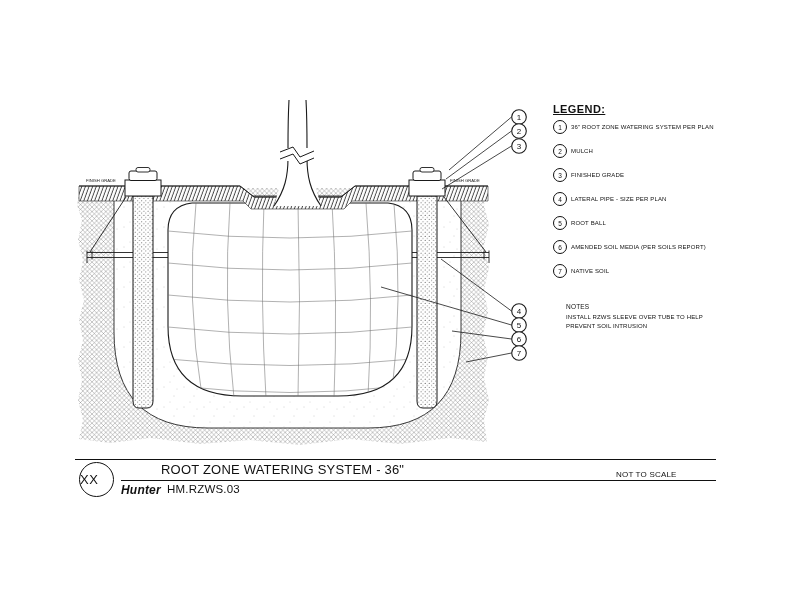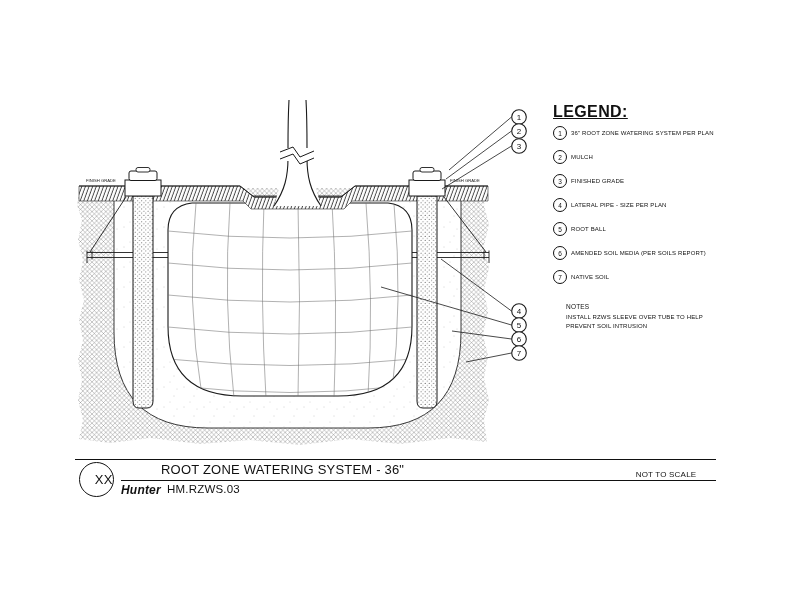--- a/index.html
+++ b/index.html
@@ -3,40 +3,40 @@
 <meta charset="utf-8">
 <style>
   html,body{margin:0;padding:0;background:#fff;}
   .page{position:relative;width:792px;height:612px;background:#ffffff;overflow:hidden;
         font-family:"Liberation Sans","DejaVu Sans",sans-serif;color:#111;}
   .abs{position:absolute;}
   svg text{font-family:"Liberation Sans","DejaVu Sans",sans-serif;}
 
   
   .legend{left:553px;top:103px;width:238px;}
-  .legend-title{font-size:16px;font-weight:600;letter-spacing:.4px;text-decoration:underline;}
+  .legend-title{font-size:11px;font-weight:600;letter-spacing:.4px;text-decoration:underline;}
   .legend-item{display:flex;align-items:center;height:24px;}
   .lnum{width:12px;height:12px;border:1px solid #111;border-radius:50%;font-size:6.5px;
         display:flex;align-items:center;justify-content:center;flex:none;background:#fff;}
   .llabel{font-size:6px;letter-spacing:.15px;margin-left:4px;white-space:nowrap;}
 
   
   .notes{left:566px;top:303px;}
   .notes-title{font-size:6.5px;margin-bottom:3px;letter-spacing:.2px;}
   .notes-line{font-size:6px;line-height:9px;white-space:nowrap;letter-spacing:.15px;}
 
   
   .tb-line1{left:75px;top:459px;width:641px;border-top:1.3px solid #111;height:0;}
   .tb-circle{left:79px;top:462px;width:33px;height:33px;border:1.6px solid #111;border-radius:50%;
-             display:flex;align-items:center;justify-content:flex-end;font-size:13px;letter-spacing:.5px;background:#fff;}
+             display:flex;align-items:center;justify-content:flex-start;font-size:13px;letter-spacing:.5px;background:#fff;}
   .tb-title{left:121px;top:462px;font-size:13px;letter-spacing:.2px;white-space:nowrap;margin-left:40px;}
   .tb-line2{left:121px;top:480px;width:595px;border-top:1.1px solid #111;height:0;}
   .tb-brand{left:121px;top:483px;font-size:12px;font-weight:bold;font-style:italic;letter-spacing:.2px;}
   .tb-code{left:167px;top:483px;font-size:11.5px;letter-spacing:.2px;text-align:center;}
-  .tb-scale{left:616px;top:470px;width:100px;text-align:center;font-size:8px;letter-spacing:.2px;}
+  .tb-scale{left:616px;top:470px;width:100px;text-align:left;font-size:8px;letter-spacing:.2px;}
 </style>
 </head>
 <body>
 
 <div class="page">
 
   <svg class="abs" style="left:0;top:0" width="792" height="612" viewBox="0 0 792 612">
     <defs>
       <pattern id="pat-earth" width="4.6" height="4.6" patternUnits="userSpaceOnUse">
         <path d="M0,4.6 L4.6,0 M-1,1 L1,-1 M3.6,5.6 L5.6,3.6 M0,0 L4.6,4.6 M-1,3.6 L1,5.6 M3.6,-1 L5.6,1" stroke="#818181" stroke-width="0.45" fill="none"></path>

